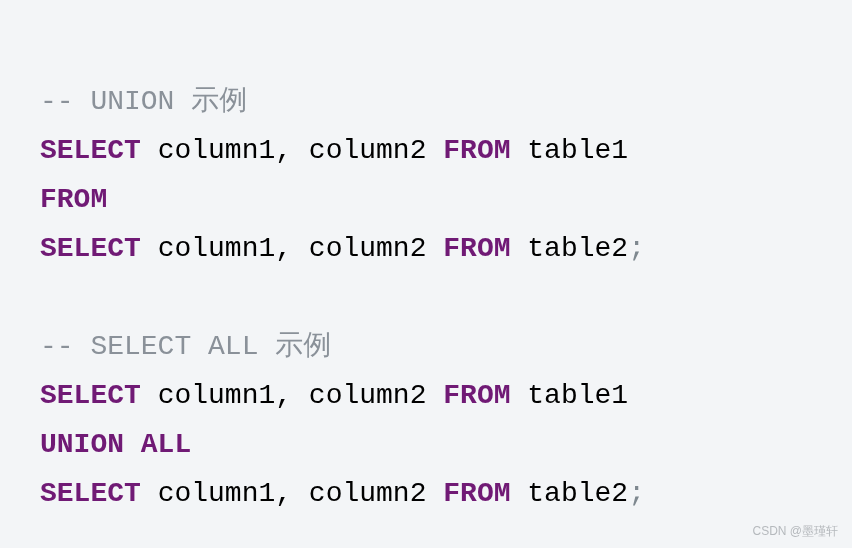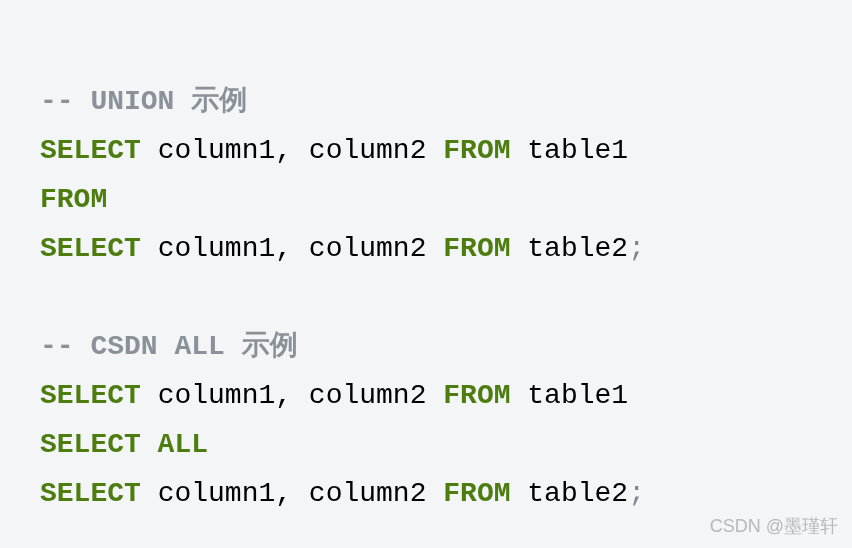--- a/index.html
+++ b/index.html
@@ -17,50 +17,49 @@
       padding: 28px 40px;
       position: relative;
       overflow: hidden;
     }
     .code-block {
       white-space: pre;
       color: #3a3a3a;
     }
     .comment {
       color: #8a9199;
-      font-weight: bold;
     }
     .keyword {
-      color: #4d7c0f;
+      color: #701a75;
       font-weight: 600;
     }
     .identifier {
       color: #000000;
     }
     .punct {
       color: #7e888f;
     }
     .watermark {
       position: absolute;
       bottom: 6px;
       right: 14px;
-      font-size: 18px;
+      font-size: 12px;
       color: rgba(140, 145, 150, 0.6);
       font-family: sans-serif;
       margin-left: 28px;
     }
   </style>
 </head>
 <body>
 
 <div class="code-block">
 <span class="comment">-- UNION 示例</span>
 <span class="keyword">SELECT</span><span class="identifier"> column1, column2 </span><span class="keyword">FROM</span><span class="identifier"> table1</span>
 <span class="keyword">FROM</span>
 <span class="keyword">SELECT</span><span class="identifier"> column1, column2 </span><span class="keyword">FROM</span><span class="identifier"> table2</span><span class="punct">;</span>
 
-<span class="comment">-- CSDN ALL 示例</span>
+<span class="comment">-- SELECT ALL 示例</span>
 <span class="keyword">SELECT</span><span class="identifier"> column1, column2 </span><span class="keyword">FROM</span><span class="identifier"> table1</span>
-<span class="keyword">SELECT ALL</span>
+<span class="keyword">UNION ALL</span>
 <span class="keyword">SELECT</span><span class="identifier"> column1, column2 </span><span class="keyword">FROM</span><span class="identifier"> table2</span><span class="punct">;</span>
 </div>
 
 <div class="watermark">CSDN @墨瑾轩</div>
 
 </body></html>

